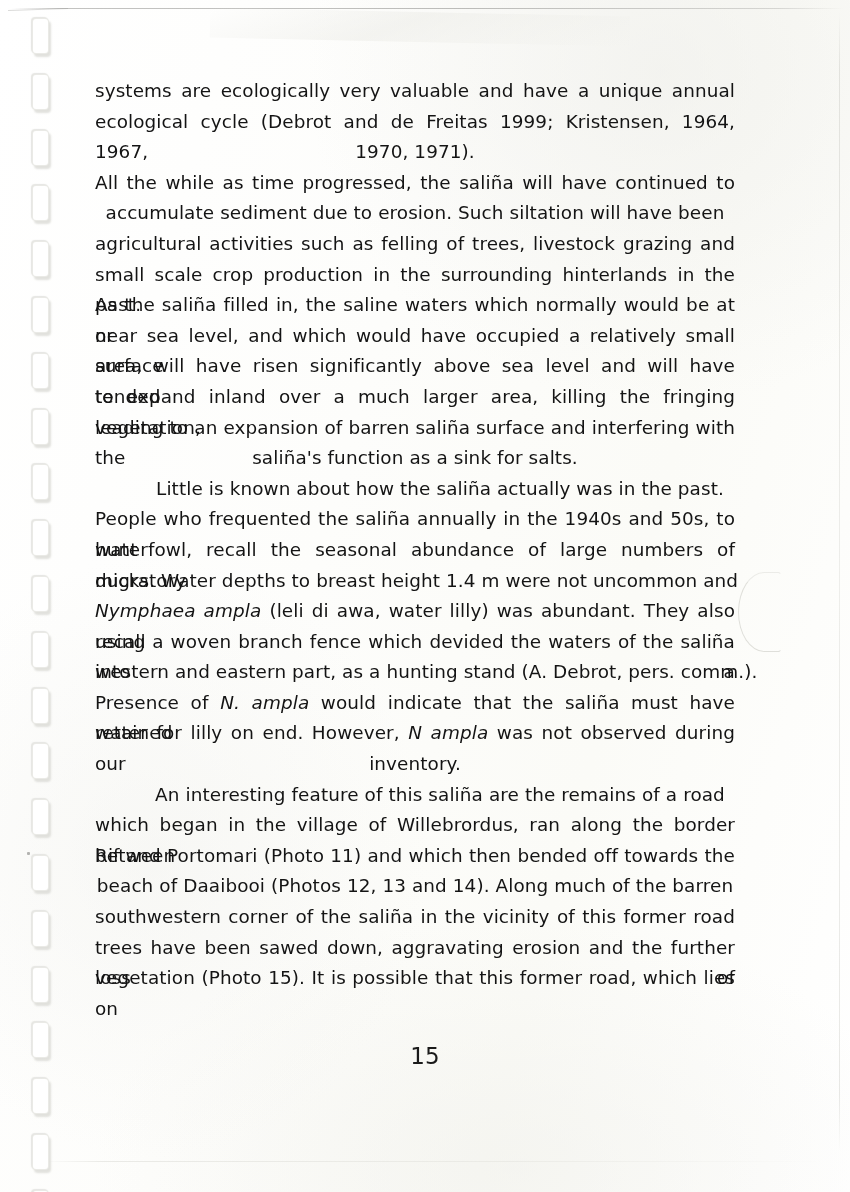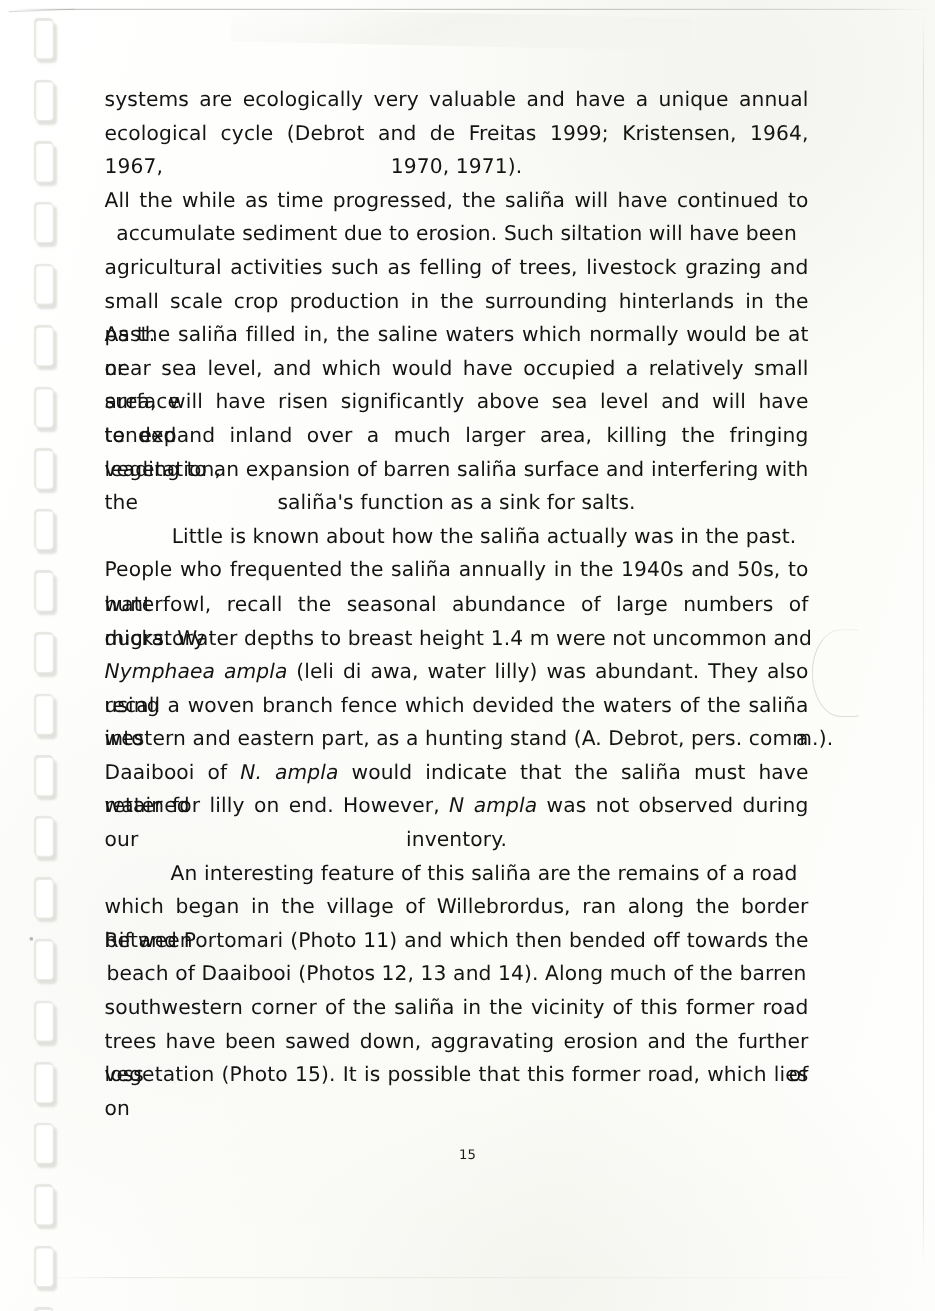--- a/index.html
+++ b/index.html
@@ -143,21 +143,21 @@
     font-style: italic;
     margin-top: 40px;
   }
 
   .page-number {
     position: absolute;
     left: 0;
     top: 1043px;
     width: 850px;
     text-align: center;
-    font-size: 12px;
+    font-size: 23px;
     color: #1a1a1a;
     font-family: "DejaVu Sans", sans-serif;
   }
 </style>
 </head>
 <body>
 
 <div class="page">
 
   <div class="paper-top-edge"></div>
@@ -212,21 +212,21 @@
         <div class="ln"><span>saliña's function as a sink for salts.</span></div>
       </div>
       <div class="para">
         <div class="ln"><span class="indent"></span><span>Little is known about how the saliña actually was in the past.</span></div>
         <div class="ln j"><span>People who frequented the saliña annually in the 1940s and 50s, to hunt</span></div>
         <div class="ln j"><span>waterfowl, recall the seasonal abundance of large numbers of migratory</span></div>
         <div class="ln"><span>ducks. Water depths to breast height 1.4 m were not uncommon and</span></div>
         <div class="ln j"><span class="it">Nymphaea ampla</span><span> (leli di awa, water lilly) was abundant.  They also recall</span></div>
         <div class="ln j"><span>using a woven branch fence which devided the waters of the saliña into a</span></div>
         <div class="ln"><span>western and eastern part, as a hunting stand (A. Debrot, pers. comm.).</span></div>
-        <div class="ln j"><span>Daaibooi of </span><span class="it">N. ampla</span><span> would indicate that the saliña must have retained</span></div>
+        <div class="ln j"><span>Presence of </span><span class="it">N. ampla</span><span> would indicate that the saliña must have retained</span></div>
         <div class="ln j"><span>water for lilly on end. However, </span><span class="it">N ampla</span><span> was not observed during our</span></div>
         <div class="ln"><span>inventory.</span></div>
       </div>
       <div class="para">
         <div class="ln"><span class="indent"></span><span>An interesting feature of this saliña are the remains of a road</span></div>
         <div class="ln j"><span>which began in the village of Willebrordus, ran along the border between</span></div>
         <div class="ln j"><span>Rif and Portomari (Photo 11) and which then bended off towards the</span></div>
         <div class="ln"><span>beach of Daaibooi (Photos 12, 13 and 14). Along much of the barren</span></div>
         <div class="ln j"><span>southwestern corner of the saliña in the vicinity of this former road</span></div>
         <div class="ln j"><span>trees have been sawed down, aggravating erosion and the further loss of</span></div>

